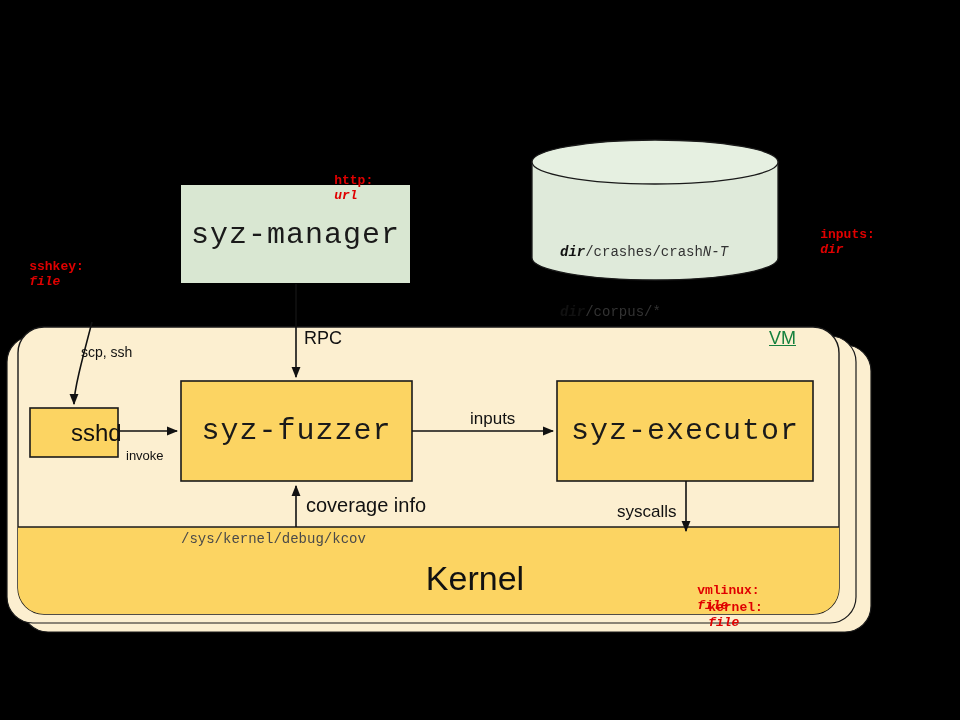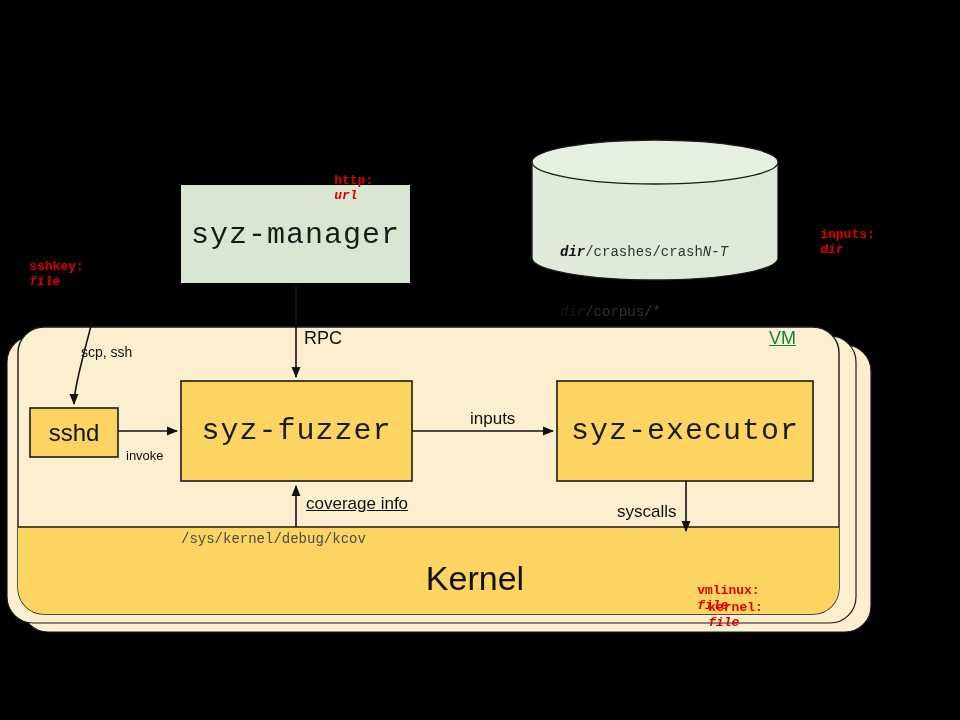--- a/index.html
+++ b/index.html
@@ -182,25 +182,25 @@
   <div class="vm-label" style="left:769px; top:328px;">VM</div>
 
   <div class="edge-label" style="left:81px; top:344px; font-size:14px;">scp, ssh</div>
 
   <div class="edge-label" style="left:304px; top:328px; font-size:18px;">RPC</div>
 
   <div class="edge-label" style="left:126px; top:412px; font-size:13px;margin-top:36px;">invoke</div>
 
   <div class="edge-label" style="left:470px; top:409px; font-size:17px;">inputs</div>
 
-  <div class="edge-label" style="left:306px; top:494px; font-size:17px;text-decoration:underline;">coverage info</div>
+  <div class="edge-label" style="left:306px; top:494px; font-size:20px;">coverage info</div>
 
   <div class="edge-label" style="left:617px; top:494px; font-size:17px;margin-top:8px;">syscalls</div>
 
-  <div class="sshd-text" style="left:30px; top:419px; width:88px; text-align:center;">sshd</div>
+  <div class="sshd-text" style="left:30px; top:419px; width:88px; text-align:left;padding-left:41px;">sshd</div>
 
   <div class="node-text mono-big" style="left:181px; top:414px; width:231px; text-align:center;">syz-fuzzer</div>
 
   <div class="node-text mono-big" style="left:557px; top:414px; width:256px; text-align:center;">syz-executor</div>
 
   <div class="kcov-path" style="left:181px; top:531px;">/sys/kernel/debug/kcov</div>
 
   <div class="kernel-title" style="left:18px; top:559px; width:914px; text-align:center;">Kernel</div>
 
 </div>

